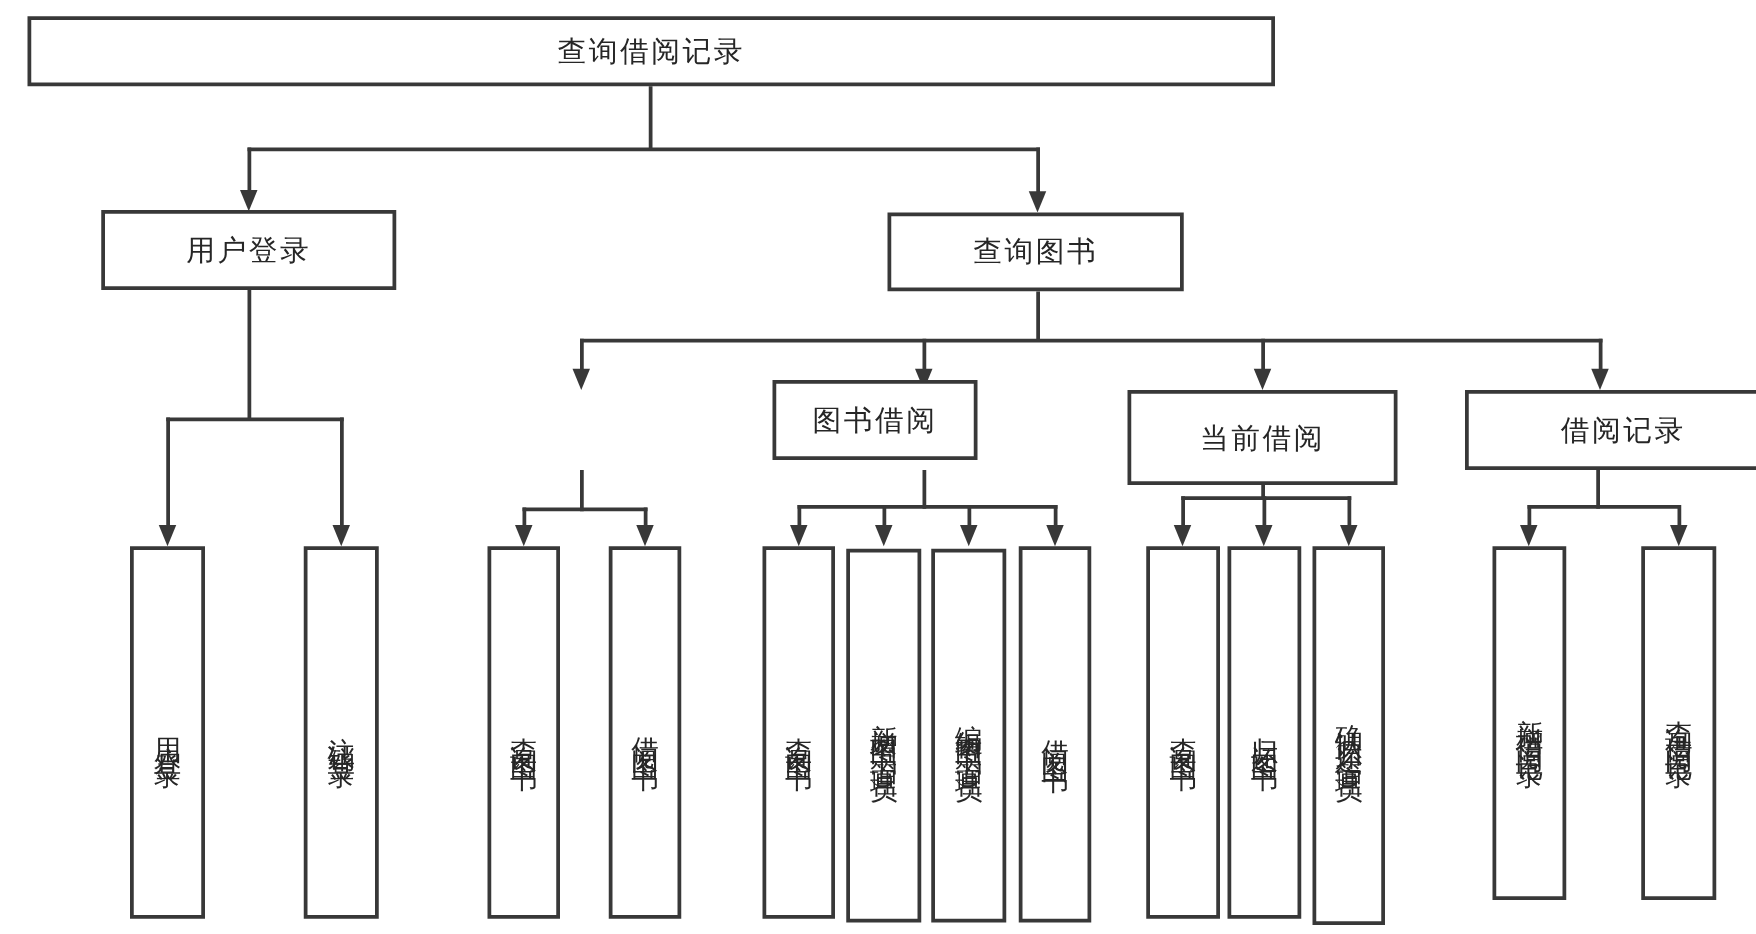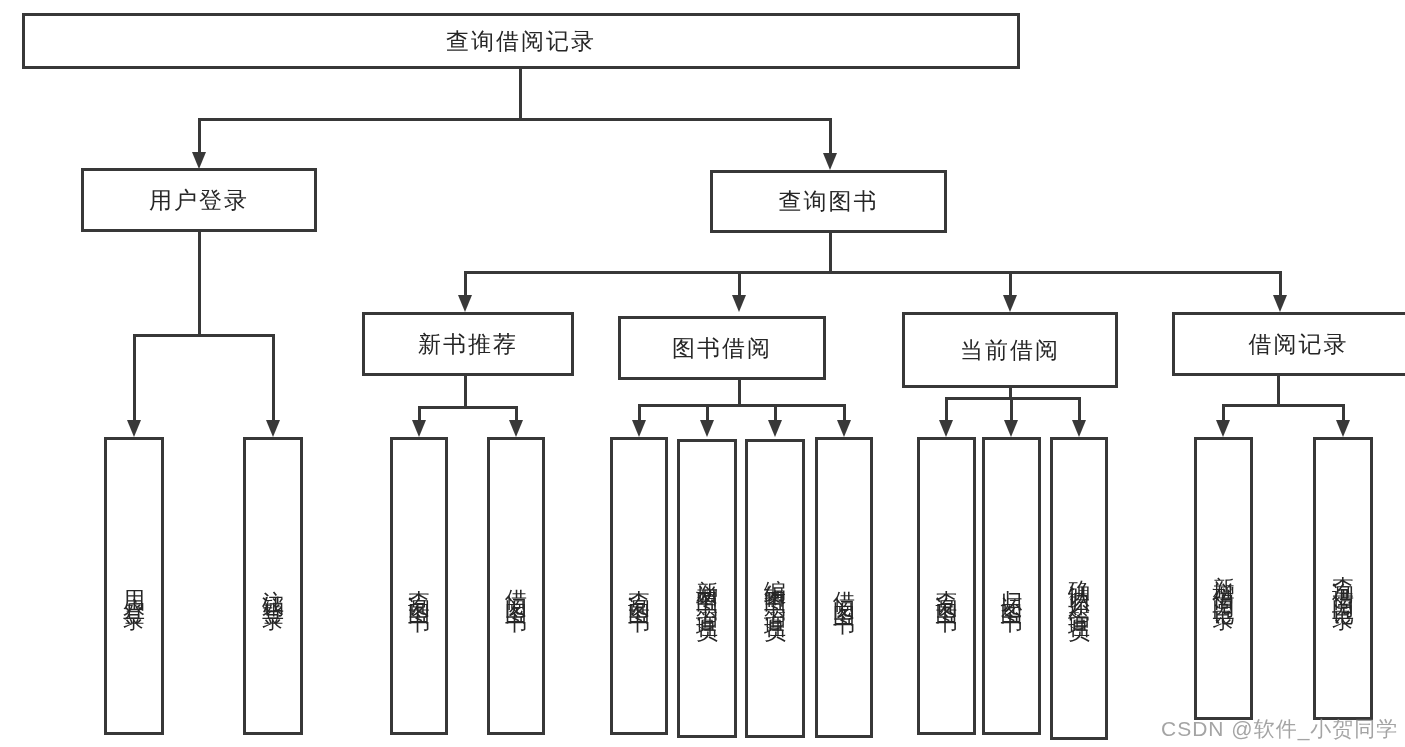--- a/index.html
+++ b/index.html
@@ -32,23 +32,22 @@
 <body>
 
 <div class="canvas">
 
   <div class="box" style="left:22px;top:13px;width:998px;height:56px;">查询借阅记录</div>
 
   <div class="box" style="left:81px;top:168px;width:236px;height:64px;">用户登录</div>
 
   <div class="box" style="left:710px;top:170px;width:237px;height:63px;">查询图书</div>
 
-  <div class="box" style="left:362px;top:312px;width:212px;height:64px;">新书推荐</div>
 
-  <div class="box" style="left:618px;top:316px;width:208px;height:64px;">图书借阅</div>
+  <div class="box" style="left:618px;top:304px;width:164px;height:64px;">图书借阅</div>
 
   <div class="box" style="left:902px;top:312px;width:216px;height:76px;">当前借阅</div>
 
   <div class="box" style="left:1172px;top:312px;width:253px;height:64px;">借阅记录</div>
 
   <div class="box leaf" style="left:104px;top:437px;width:60px;height:298px;">用户登录</div>
   <div class="box leaf" style="left:243px;top:437px;width:60px;height:298px;">注销登录</div>
 
   <div class="box leaf" style="left:390px;top:437px;width:58px;height:298px;">查询图书</div>
   <div class="box leaf" style="left:487px;top:437px;width:58px;height:298px;">借阅图书</div>
@@ -117,15 +116,14 @@
   <div class="vline" style="left:1078px;top:397px;height:25px;"></div>
   <div class="arrow" style="left:1072px;top:420px;"></div>
 
   <div class="vline" style="left:1277px;top:376px;height:31px;"></div>
   <div class="hline" style="left:1222px;top:404px;width:122px;"></div>
   <div class="vline" style="left:1222px;top:404px;height:18px;"></div>
   <div class="arrow" style="left:1216px;top:420px;"></div>
   <div class="vline" style="left:1342px;top:404px;height:18px;"></div>
   <div class="arrow" style="left:1336px;top:420px;"></div>
 
-  <div class="watermark">CSDN @软件_小贺同学</div>
 
 </div>
 
 </body></html>

